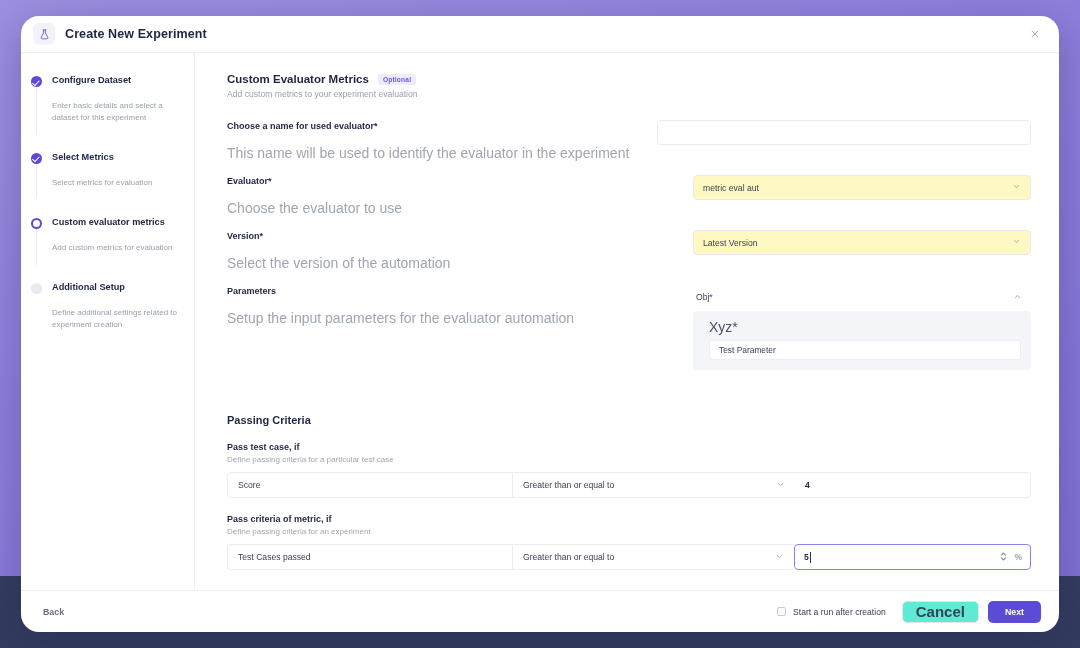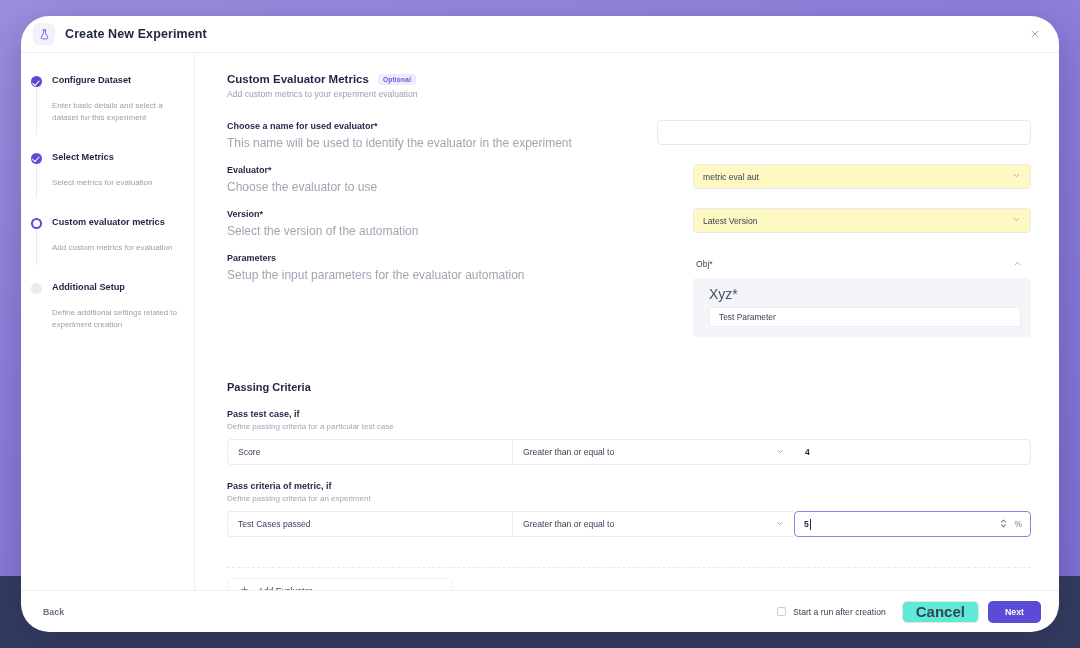--- a/index.html
+++ b/index.html
@@ -19,21 +19,21 @@
   }
   .backdrop-bottom-left {
     position: absolute; left: 0; bottom: 0; width: 34px; height: 72px;
     background: #333c5f;
   }
   .modal {
     position: absolute;
     left: 21px; top: 16px;
     width: 1038px; height: 616px;
     background: #ffffff;
-    border-radius: 28px;
+    border-radius: 18px;
     overflow: hidden;
     display: flex; flex-direction: column;
     box-shadow: 0 10px 40px rgba(30,25,70,0.28);
   }
   
   .modal-header {
     height: 37px;
     display: flex; align-items: center;
     padding: 0 14px 0 12px;
     border-bottom: 1px solid #eceef2;
@@ -109,21 +109,21 @@
   }
   .section-sub { font-size: 8.6px; color: #9aa0af; margin-top: 4px; }
 
   .field-row {
     display: flex; align-items: flex-start;
     margin-top: 21px;
   }
   .field-row.compact { margin-top: 14px; gap: 36px; }
   .field-label-col { width: 430px; flex: 0 0 430px; padding-top: 1px; }
   .field-label { font-size: 9px; font-weight: bold; color: #1f2544; }
-  .field-help { font-size: 12px; color: #a0a5b2; margin-top: 5px; }
+  .field-help { font-size: 14px; color: #a0a5b2; margin-top: 14px; }
   .field-ctrl-col { flex: 1 1 auto; min-width: 0; }
 
   .text-input {
     width: 100%; height: 25px;
     border: 1px solid #e8eaef; border-radius: 4px;
     background: #ffffff;
     font-size: 8.6px; color: #3b4156;
     padding: 0 9px;
     display: flex; align-items: center;
     font-family: "Liberation Sans", sans-serif;

